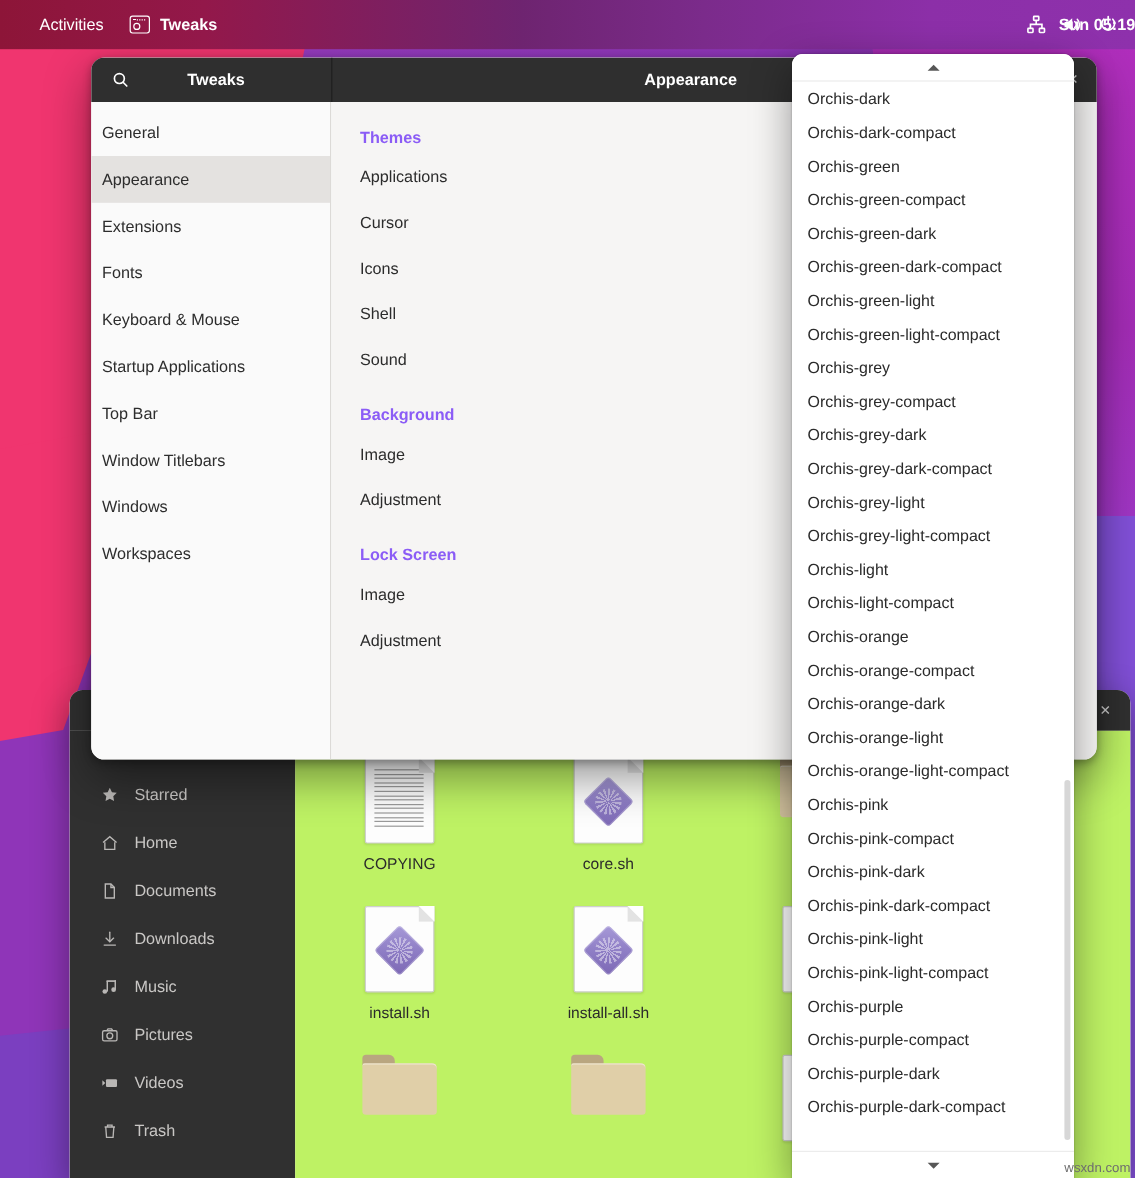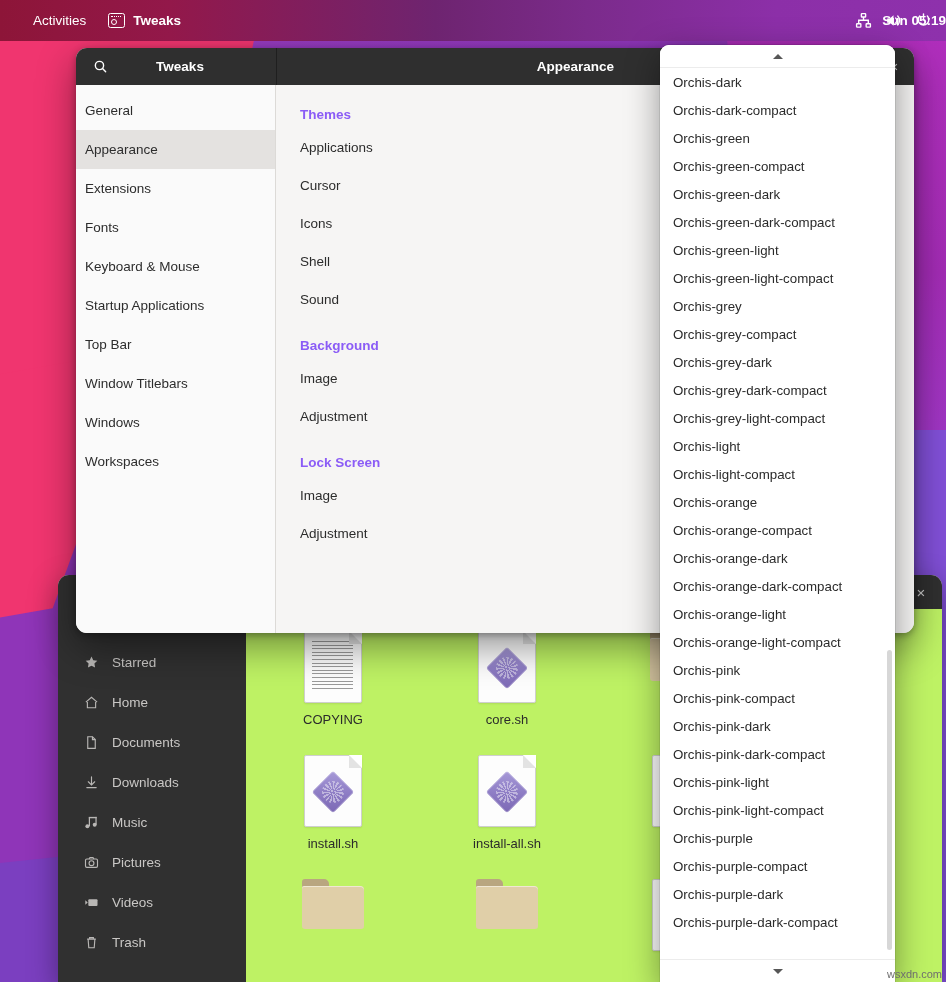--- a/index.html
+++ b/index.html
@@ -634,27 +634,27 @@
         <div class="dd-item">Orchis-green</div>
         <div class="dd-item">Orchis-green-compact</div>
         <div class="dd-item">Orchis-green-dark</div>
         <div class="dd-item">Orchis-green-dark-compact</div>
         <div class="dd-item">Orchis-green-light</div>
         <div class="dd-item">Orchis-green-light-compact</div>
         <div class="dd-item">Orchis-grey</div>
         <div class="dd-item">Orchis-grey-compact</div>
         <div class="dd-item">Orchis-grey-dark</div>
         <div class="dd-item">Orchis-grey-dark-compact</div>
+        <div class="dd-item">Orchis-grey-light</div>
         <div class="dd-item">Orchis-grey-light-compact</div>
         <div class="dd-item">Orchis-light</div>
         <div class="dd-item">Orchis-light-compact</div>
         <div class="dd-item">Orchis-orange</div>
         <div class="dd-item">Orchis-orange-compact</div>
         <div class="dd-item">Orchis-orange-dark</div>
-        <div class="dd-item">Orchis-orange-dark-compact</div>
         <div class="dd-item">Orchis-orange-light</div>
         <div class="dd-item">Orchis-orange-light-compact</div>
         <div class="dd-item">Orchis-pink</div>
         <div class="dd-item">Orchis-pink-compact</div>
         <div class="dd-item">Orchis-pink-dark</div>
         <div class="dd-item">Orchis-pink-dark-compact</div>
         <div class="dd-item">Orchis-pink-light</div>
         <div class="dd-item">Orchis-pink-light-compact</div>
         <div class="dd-item">Orchis-purple</div>
         <div class="dd-item">Orchis-purple-compact</div>

